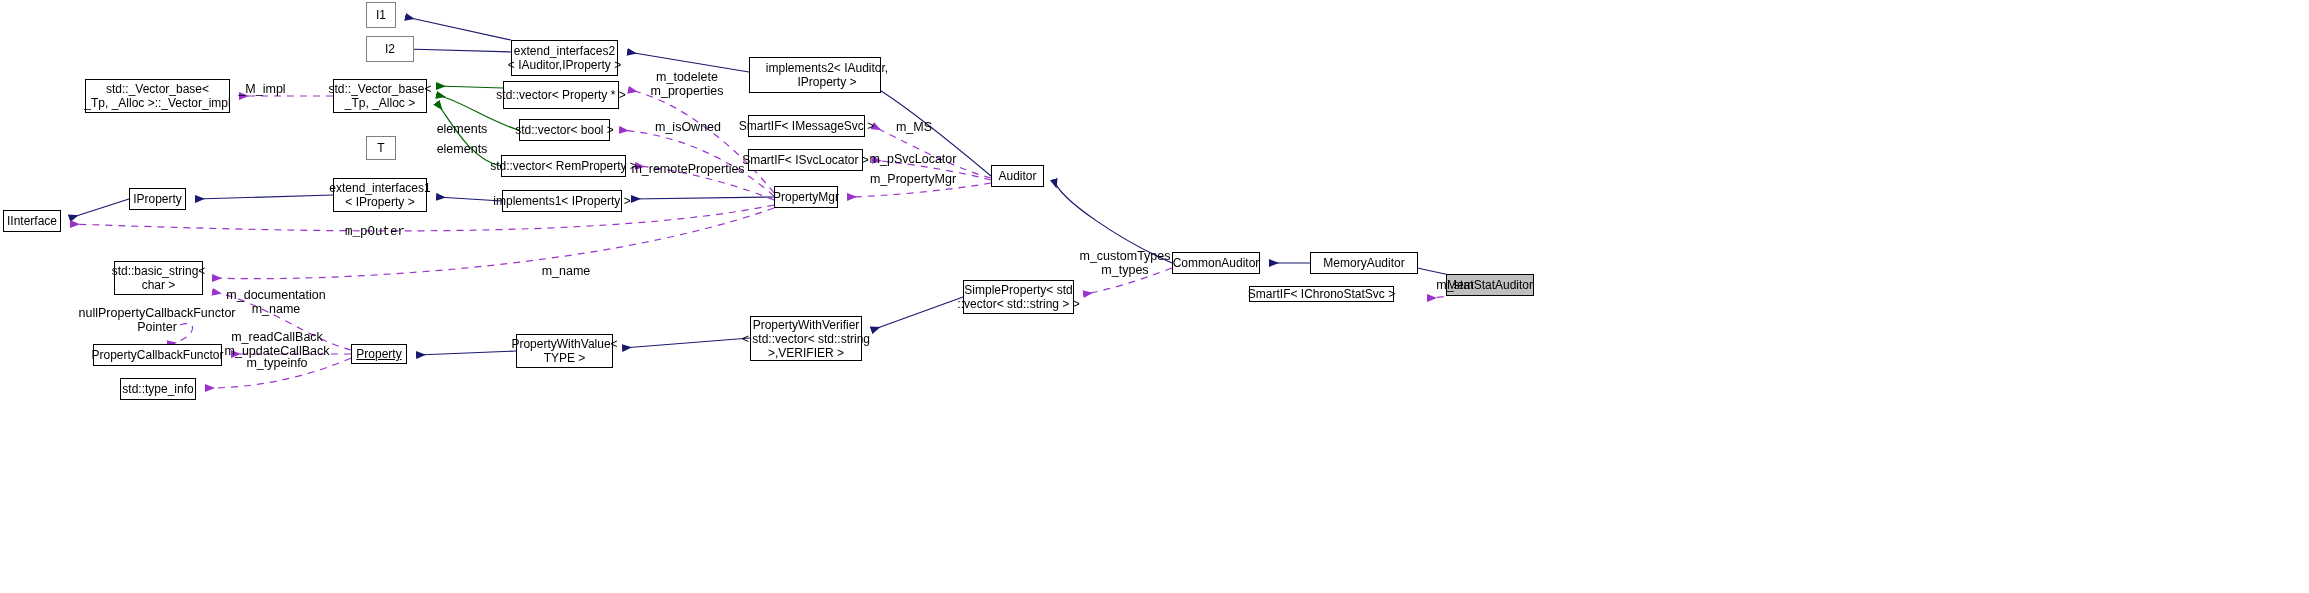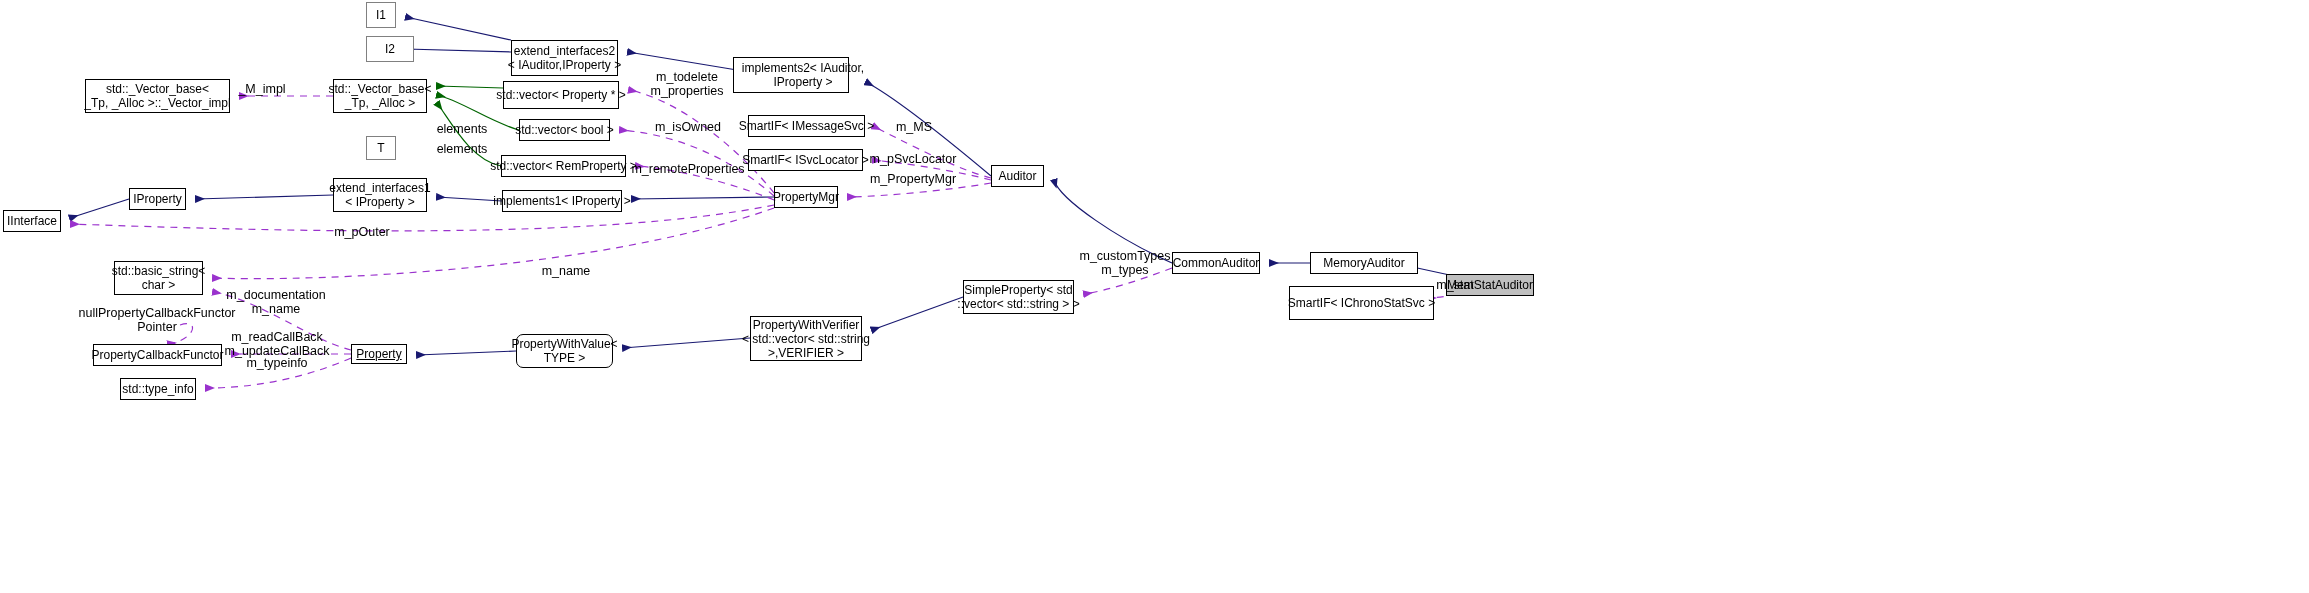--- a/index.html
+++ b/index.html
@@ -95,21 +95,21 @@
       <path d="M519,130 C 490,122 460,100 437,95"></path>
       <path d="M501,166 C 470,160 450,120 437,103"></path>
     </g>
   </svg>
 
   <div id="nodes">
       <div class="node grey" style="left: 366px; top: 2px; width: 30px; height: 26px;">I1</div>
       <div class="node grey" style="left: 366px; top: 36px; width: 48px; height: 26px;">I2</div>
       <div class="node" style="left: 511px; top: 40px; width: 107px; height: 36px;">extend_interfaces2
 &lt; IAuditor,IProperty &gt;</div>
-      <div class="node" style="left: 733px; top: 57px; width: 116px; height: 36px; padding-left: 24px;">implements2&lt; IAuditor,
+      <div class="node" style="left: 749px; top: 57px; width: 132px; height: 36px; padding-left: 24px;">implements2&lt; IAuditor,
 IProperty &gt;</div>
       <div class="node" style="left: 85px; top: 79px; width: 145px; height: 34px;">std::_Vector_base&lt;
 _Tp, _Alloc &gt;::_Vector_impl</div>
       <div class="node" style="left: 333px; top: 79px; width: 94px; height: 34px;">std::_Vector_base&lt;
 _Tp, _Alloc &gt;</div>
       <div class="node" style="left: 503px; top: 81px; width: 116px; height: 28px;">std::vector&lt; Property * &gt;</div>
       <div class="node" style="left: 748px; top: 115px; width: 117px; height: 22px;">SmartIF&lt; IMessageSvc &gt;</div>
       <div class="node" style="left: 519px; top: 119px; width: 91px; height: 22px;">std::vector&lt; bool &gt;</div>
       <div class="node grey" style="left: 366px; top: 136px; width: 30px; height: 24px;">T</div>
       <div class="node" style="left: 748px; top: 149px; width: 115px; height: 22px;">SmartIF&lt; ISvcLocator &gt;</div>
@@ -121,42 +121,42 @@
       <div class="node" style="left: 502px; top: 190px; width: 120px; height: 22px;">implements1&lt; IProperty &gt;</div>
       <div class="node" style="left: 774px; top: 186px; width: 64px; height: 22px;">PropertyMgr</div>
       <div class="node" style="left: 3px; top: 210px; width: 58px; height: 22px;">IInterface</div>
       <div class="node" style="left: 1172px; top: 252px; width: 88px; height: 22px;">CommonAuditor</div>
       <div class="node" style="left: 1310px; top: 252px; width: 108px; height: 22px;">MemoryAuditor</div>
       <div class="node hl" style="left: 1446px; top: 274px; width: 88px; height: 22px;">MemStatAuditor</div>
       <div class="node" style="left: 114px; top: 261px; width: 89px; height: 34px;">std::basic_string&lt;
 char &gt;</div>
       <div class="node" style="left: 963px; top: 280px; width: 111px; height: 34px;">SimpleProperty&lt; std
 ::vector&lt; std::string &gt; &gt;</div>
-      <div class="node" style="left: 1289px; top: 286px; width: 145px; height: 34px;">SmartIF&lt; IChronoStatSvc &gt;</div>
+      <div class="node" style="left: 1249px; top: 286px; width: 145px; height: 16px;">SmartIF&lt; IChronoStatSvc &gt;</div>
       <div class="node" style="left: 750px; top: 316px; width: 112px; height: 45px;">PropertyWithVerifier
 &lt; std::vector&lt; std::string
 &gt;,VERIFIER &gt;</div>
       <div class="node" style="left: 93px; top: 344px; width: 129px; height: 22px;">PropertyCallbackFunctor</div>
-      <div class="node" style="left: 516px; top: 334px; width: 97px; height: 34px; border-radius: 7px;">PropertyWithValue&lt;
+      <div class="node" style="left: 516px; top: 334px; width: 97px; height: 34px;">PropertyWithValue&lt;
 TYPE &gt;</div>
       <div class="node" style="left: 351px; top: 344px; width: 56px; height: 20px; text-decoration: underline;">Property</div>
       <div class="node" style="left: 120px; top: 378px; width: 76px; height: 22px;">std::type_info</div>
     </div>
   <div id="labels">
       <div class="elabel" style="left: 262px; top: 82px;">_M_impl</div>
       <div class="elabel" style="left: 687px; top: 70px;">m_todelete
 m_properties</div>
       <div class="elabel" style="left: 914px; top: 120px;">m_MS</div>
       <div class="elabel" style="left: 462px; top: 122px;">elements</div>
       <div class="elabel" style="left: 688px; top: 120px;">m_isOwned</div>
       <div class="elabel" style="left: 462px; top: 142px;">elements</div>
       <div class="elabel" style="left: 913px; top: 152px;">m_pSvcLocator</div>
       <div class="elabel" style="left: 688px; top: 162px;">m_remoteProperties</div>
       <div class="elabel" style="left: 913px; top: 172px;">m_PropertyMgr</div>
-      <div class="elabel" style="left: 362px; top: 225px;">m_pOuter</div>
+      <div class="elabel" style="left: 375px; top: 225px; font-family: Liberation Mono, monospace;">m_pOuter</div>
       <div class="elabel" style="left: 1125px; top: 249px;">m_customTypes
 m_types</div>
       <div class="elabel" style="left: 566px; top: 264px;">m_name</div>
       <div class="elabel" style="left: 1455px; top: 278px;">m_stat</div>
       <div class="elabel" style="left: 276px; top: 288px;">m_documentation
 m_name</div>
       <div class="elabel" style="left: 157px; top: 306px;">nullPropertyCallbackFunctor
 Pointer</div>
       <div class="elabel" style="left: 277px; top: 330px;">m_readCallBack
 m_updateCallBack</div>

